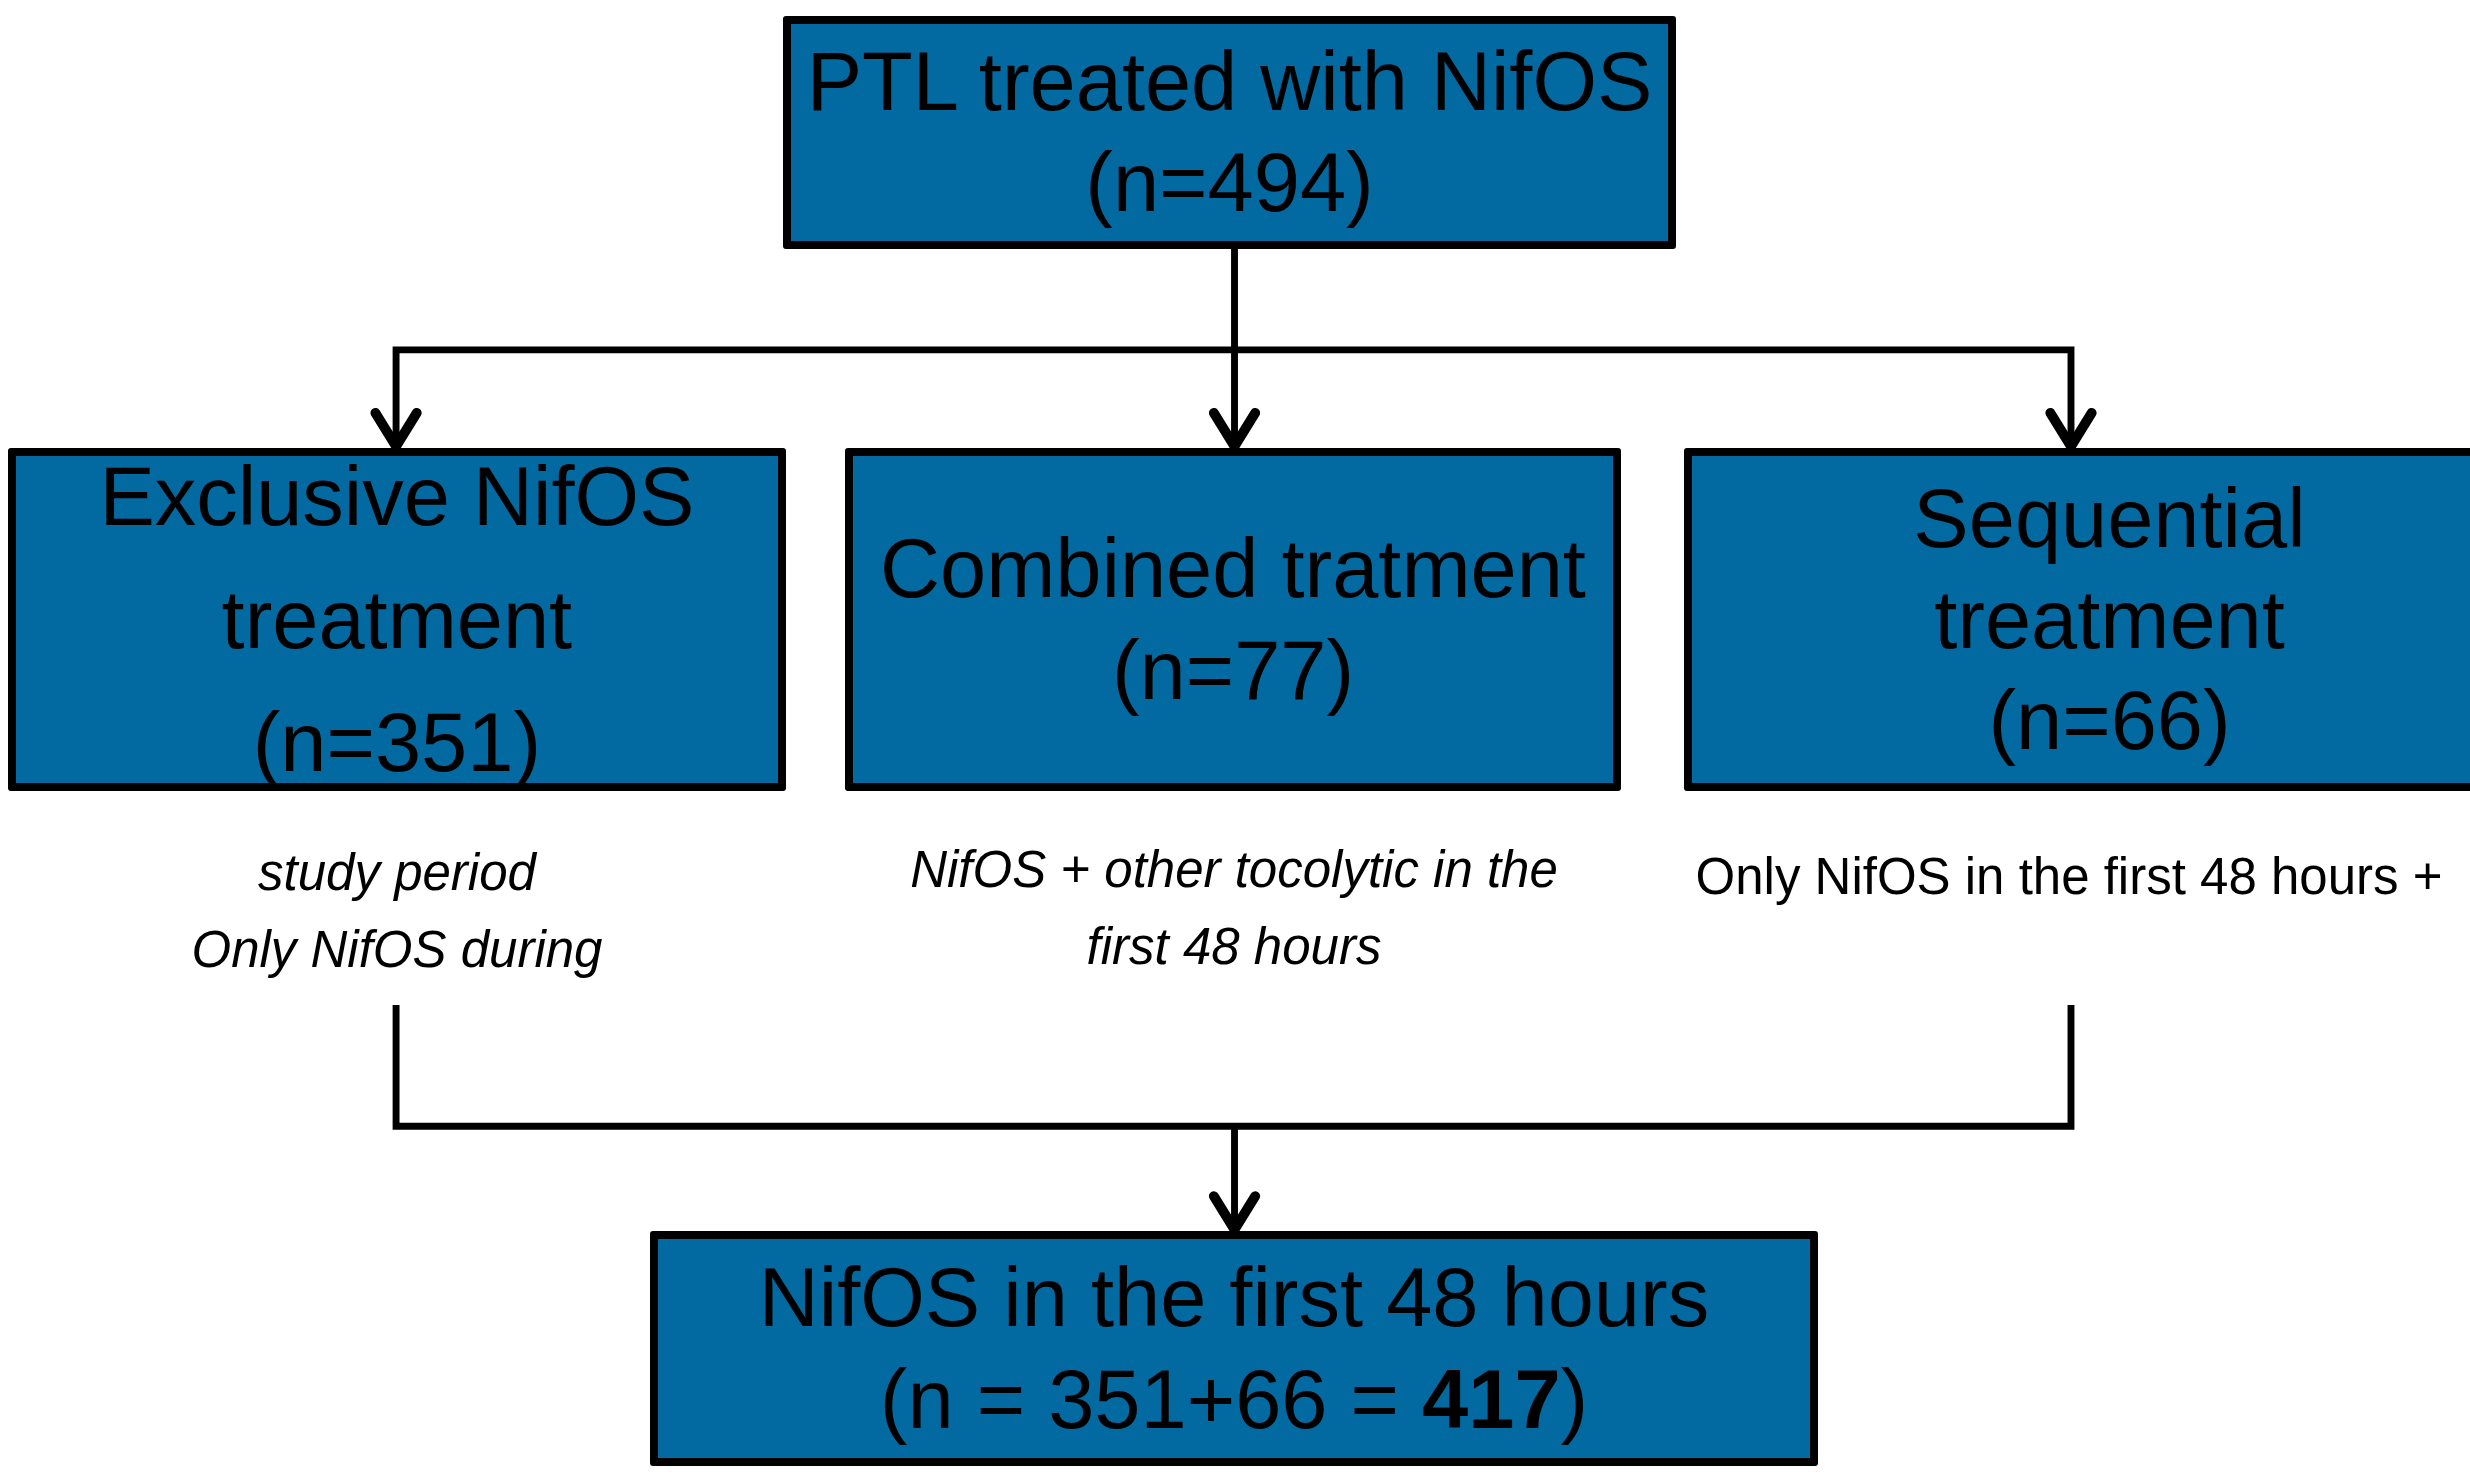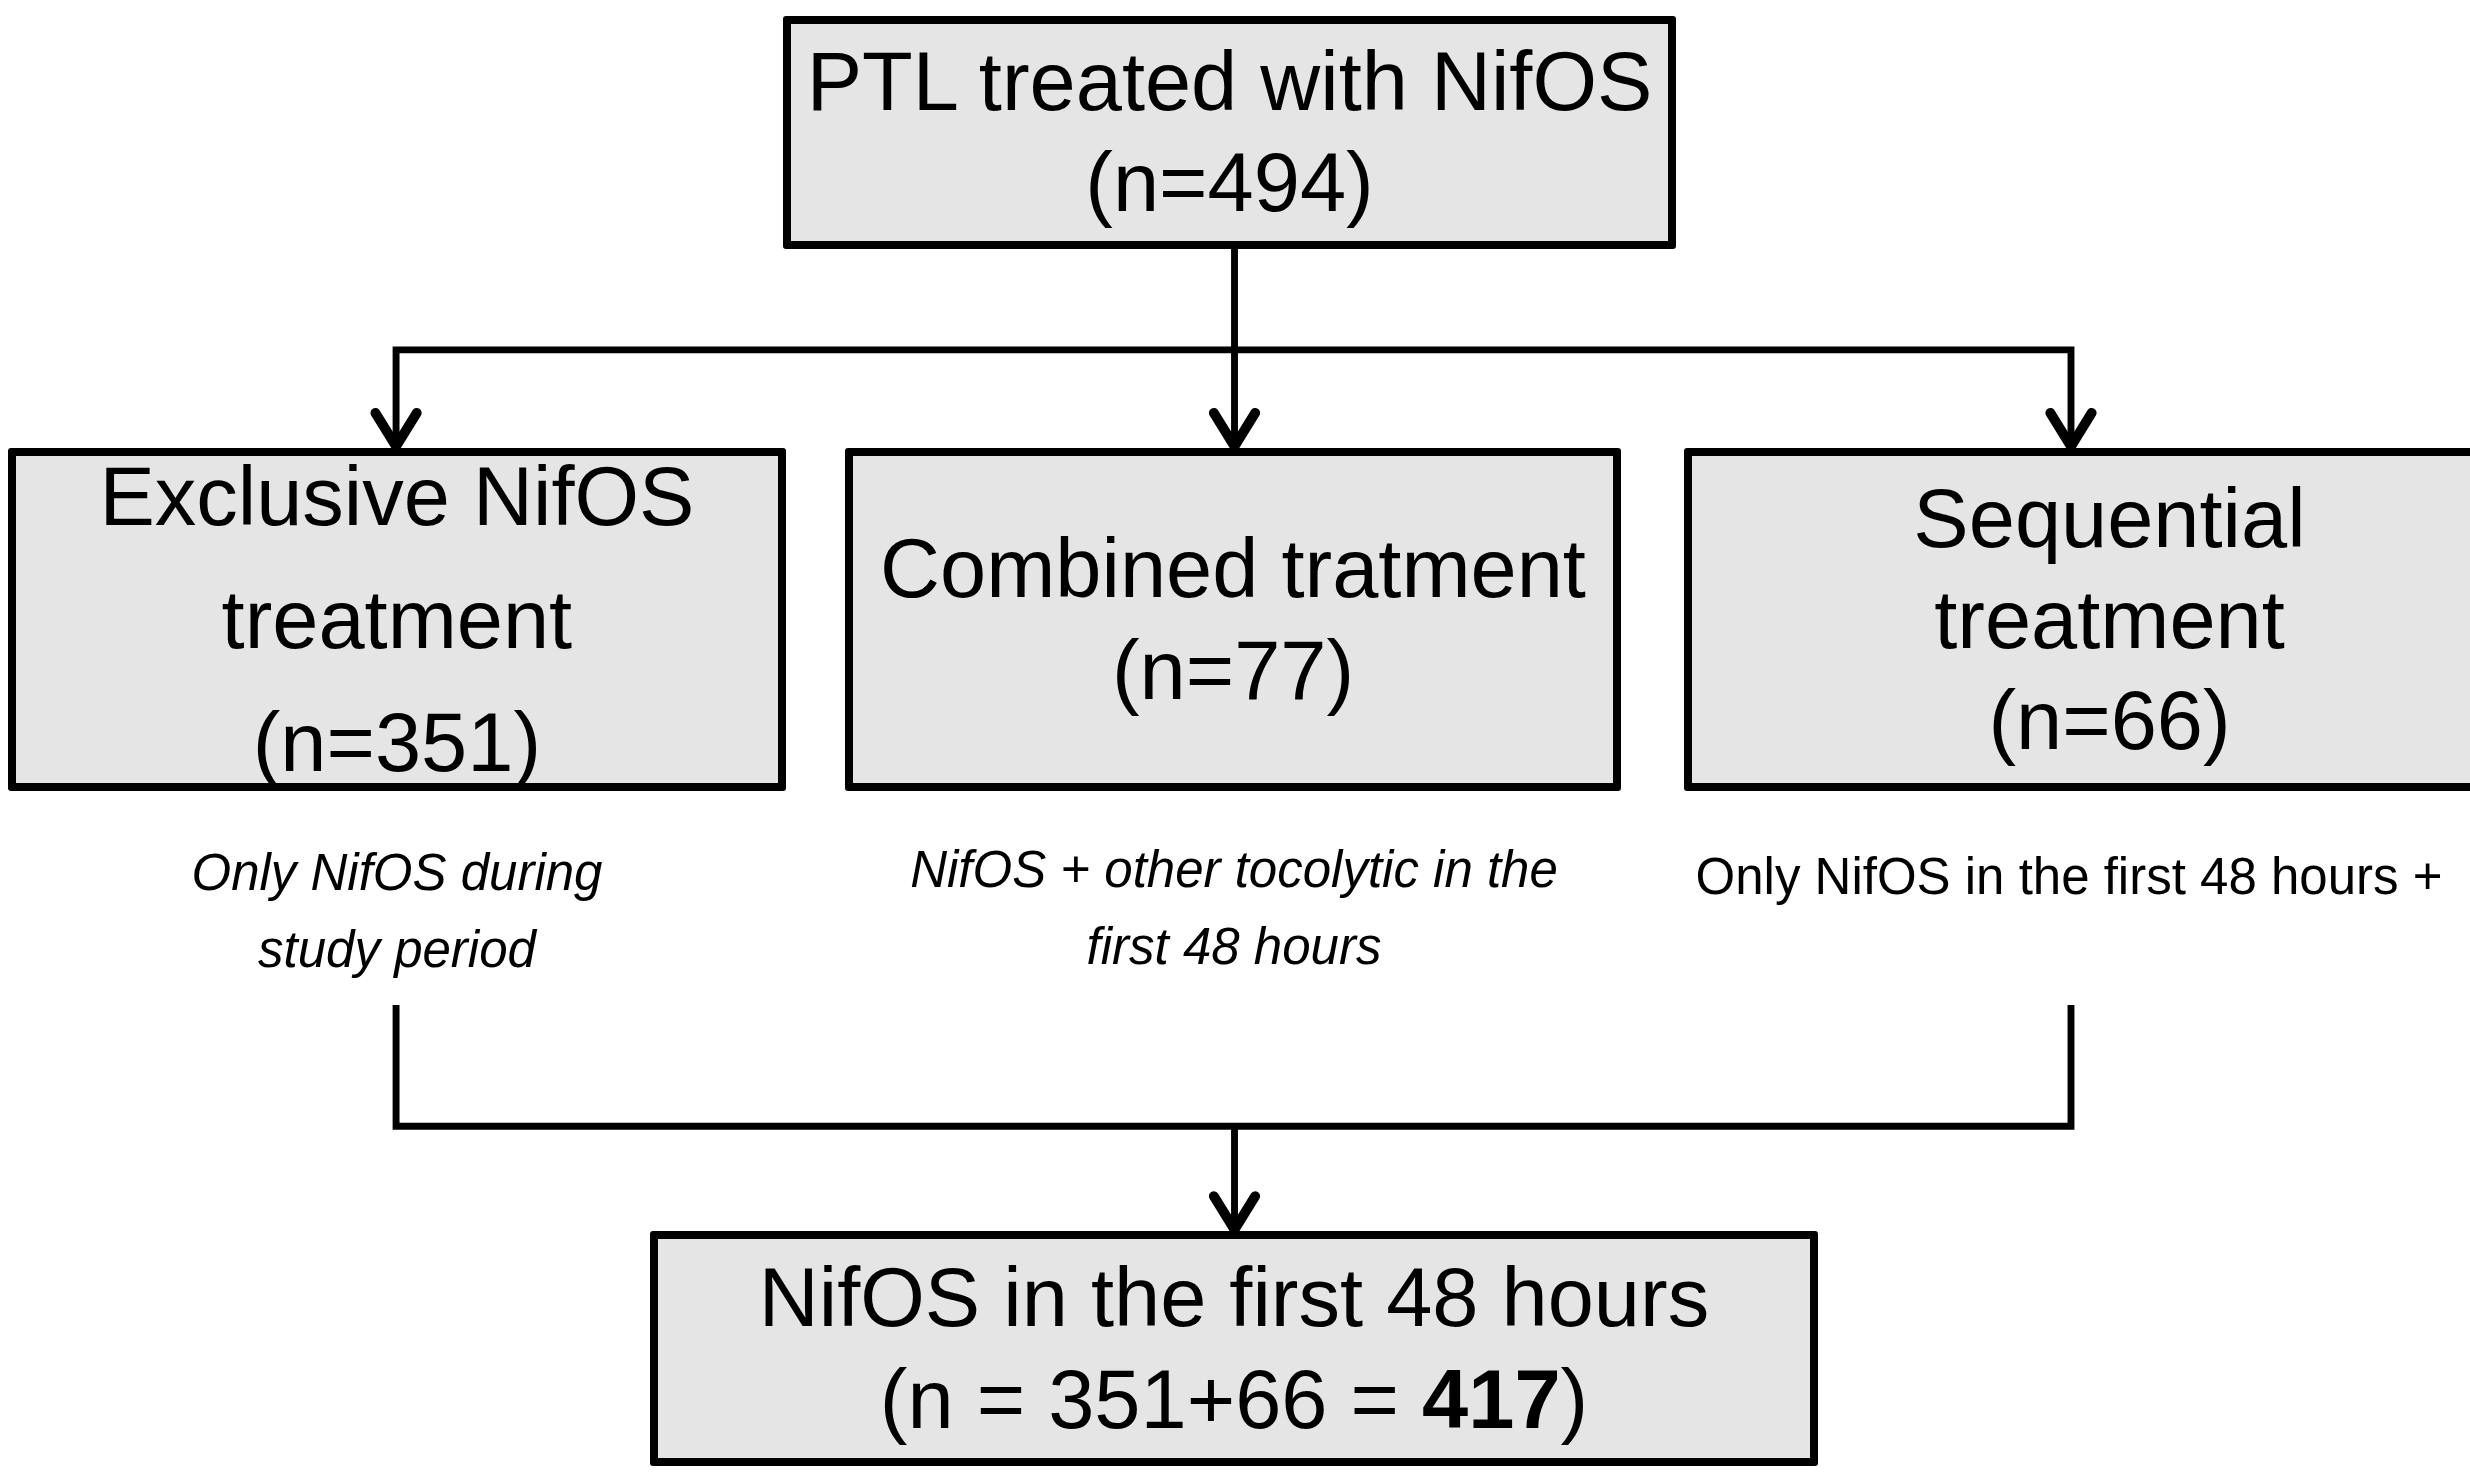--- a/index.html
+++ b/index.html
@@ -20,21 +20,21 @@
     position: absolute;
     left: 0;
     top: 0;
     width: 2471px;
     height: 1480px;
   }
   .box {
     position: absolute;
     border: 8.9px solid #000000;
     border-radius: 3px;
-    background: #e5e5e5;
+    background: #0369a1;
     display: flex;
     flex-direction: column;
     align-items: center;
     justify-content: center;
     text-align: center;
     font-size: 83px;
     line-height: 1.22;
     font-weight: 400;
   }
   .box .line {
@@ -97,22 +97,22 @@
     <div class="line">(n=77)</div>
   </div>
 
   <div class="box box-right">
     <div class="line">Sequential</div>
     <div class="line">treatment</div>
     <div class="line">(n=66)</div>
   </div>
 
   <div class="caption caption-italic cap-left">
+    <div class="line">study period</div>
     <div class="line">Only NifOS during</div>
-    <div class="line">study period</div>
   </div>
 
   <div class="caption caption-italic cap-mid">
     <div class="line">NifOS + other tocolytic in the</div>
     <div class="line">first 48 hours</div>
   </div>
 
   <div class="caption cap-right">
     <div class="line">Only NifOS in the first 48 hours +</div>
   </div>

